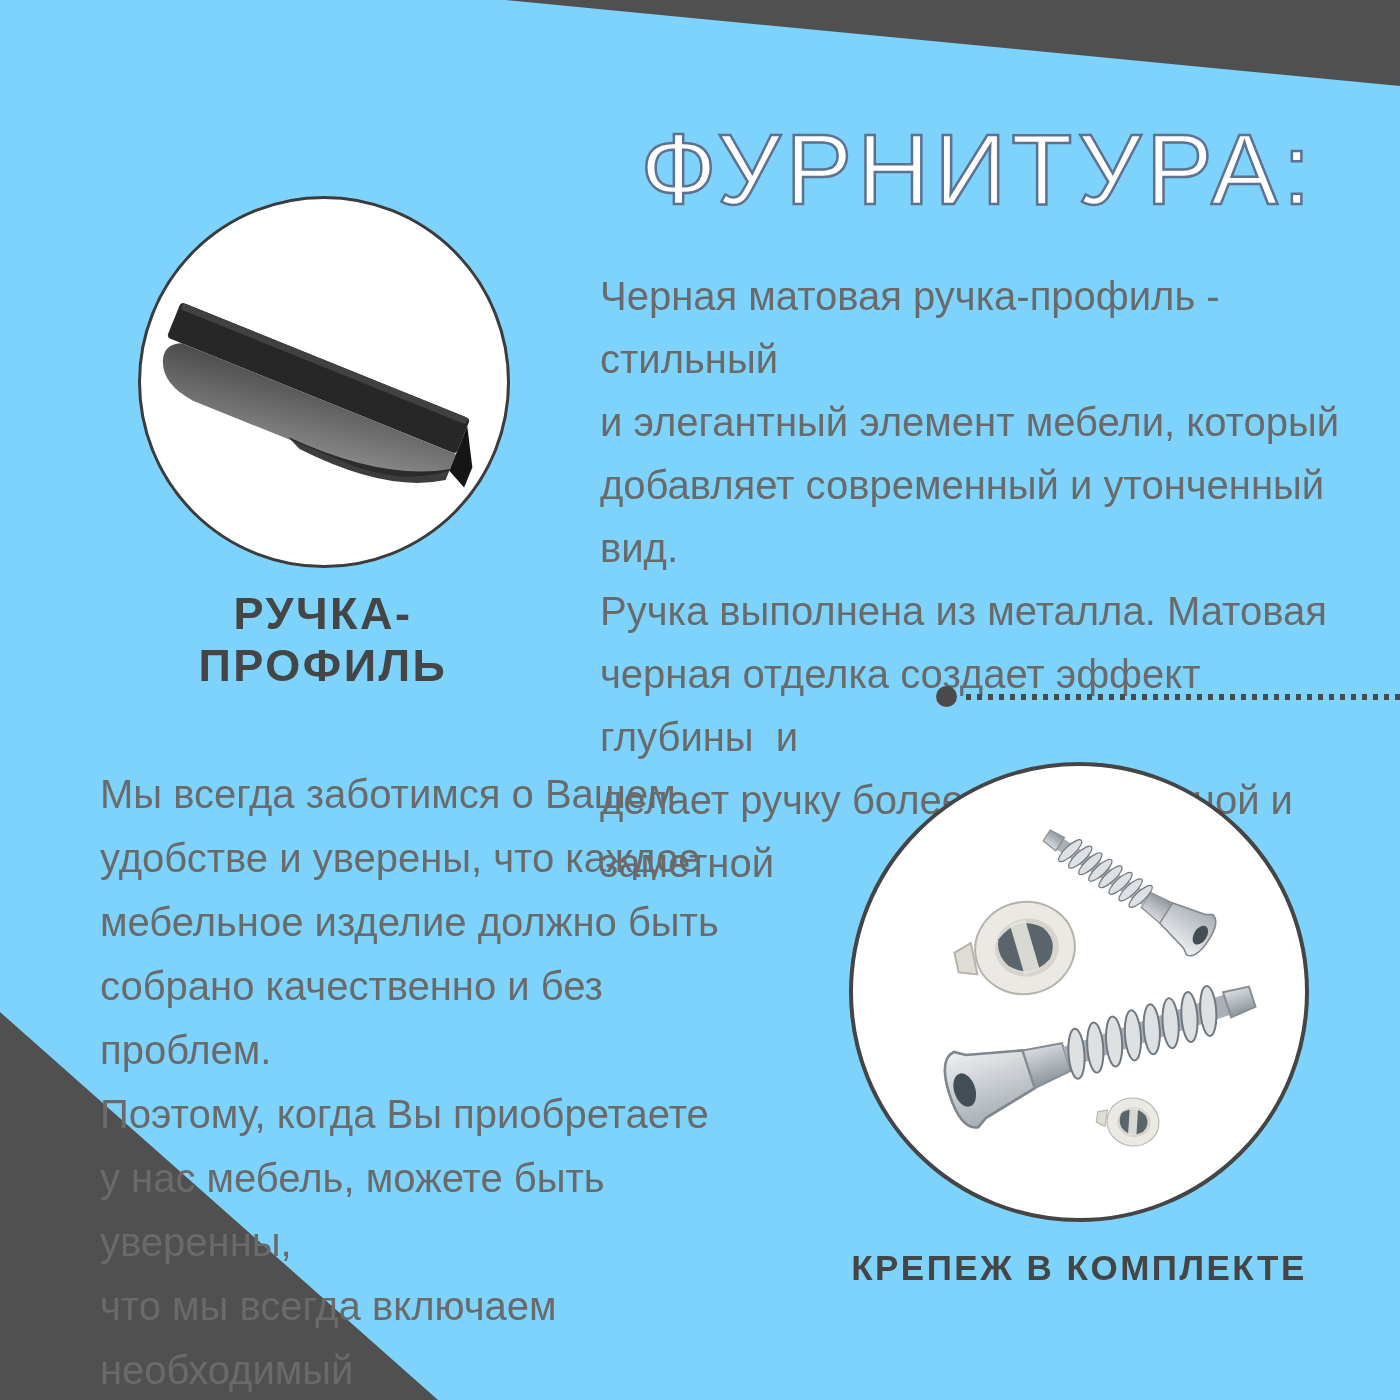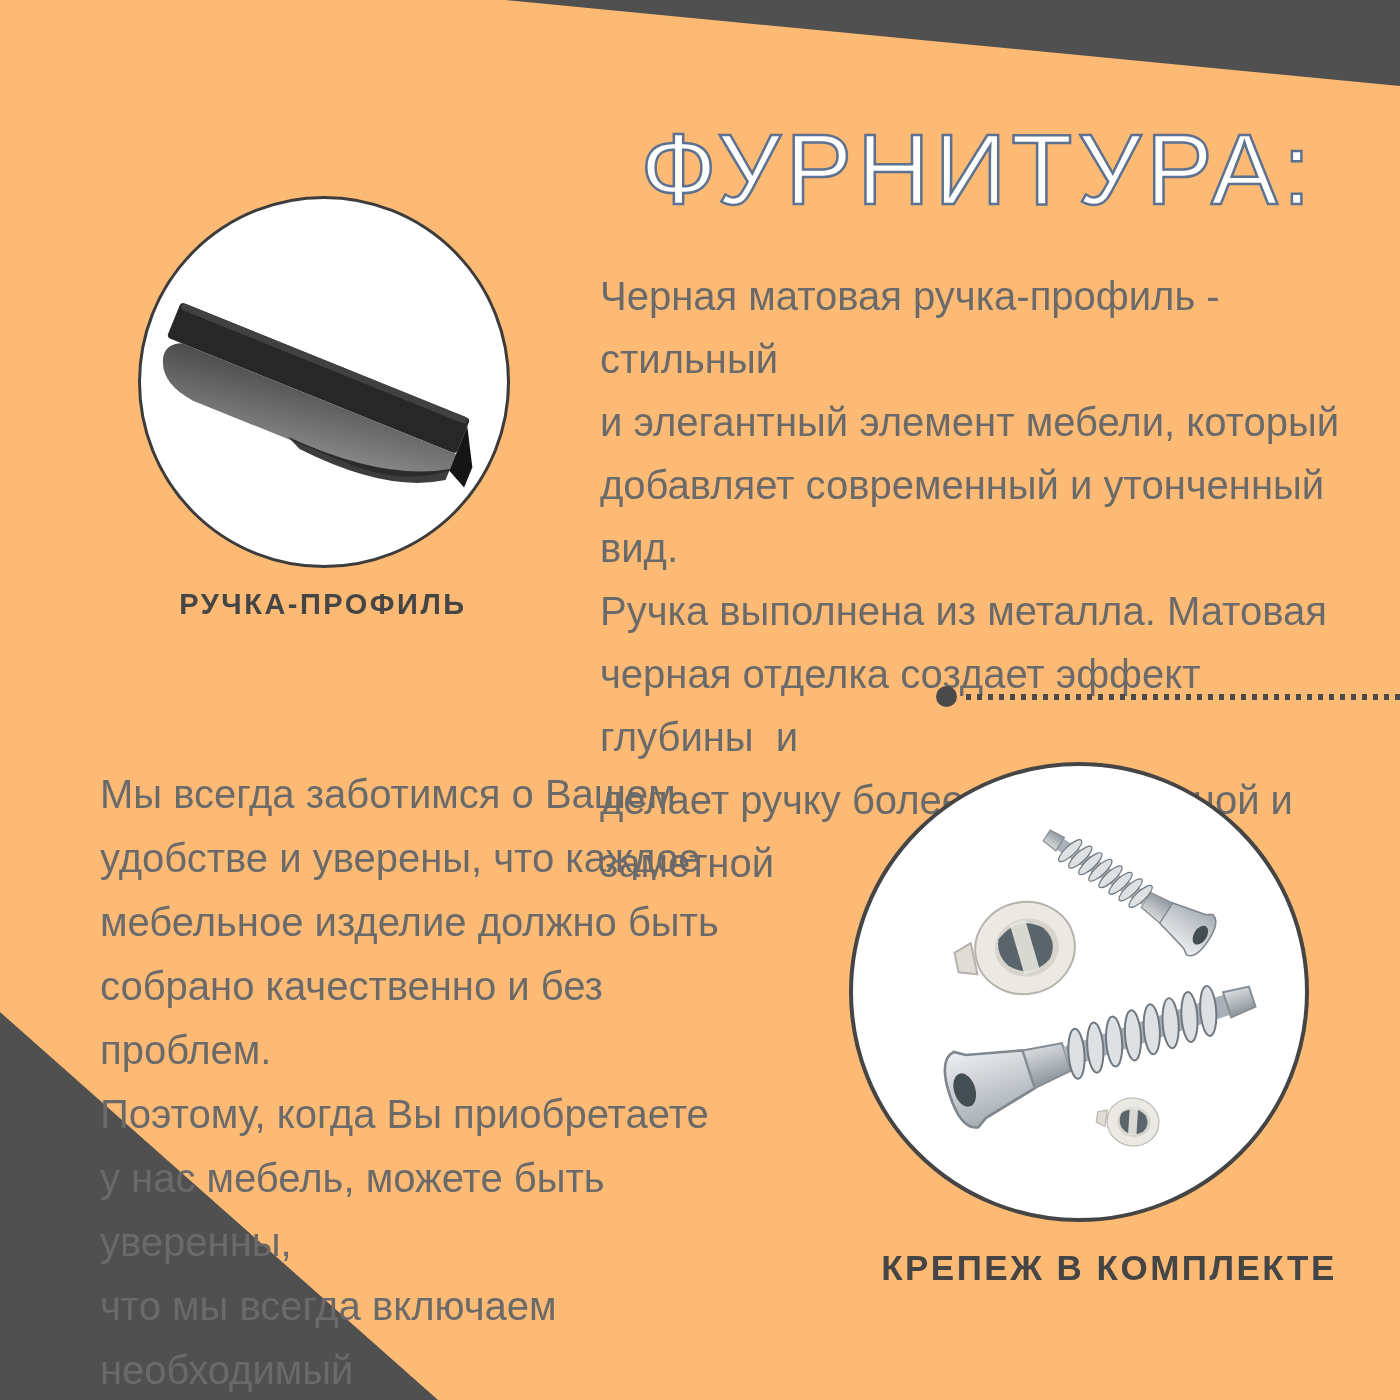--- a/index.html
+++ b/index.html
@@ -1,17 +1,17 @@
 <!DOCTYPE html>
 <html style="--title-outline: #5d7190; --body-text: #6a6a6a; --label-text: #454545; --corner-shape: #505050; --divider: #4a4a4a;"><head>
 <meta charset="utf-8">
 <style>
   html,body{margin:0;padding:0;background:#fff;}
   .canvas{
-    position:relative;width:1400px;height:1400px;background:#fdba74;overflow:hidden;
+    position:relative;width:1400px;height:1400px;background:#7dd3fc;overflow:hidden;
     font-family:"Liberation Sans",sans-serif;
   }
   .corner{position:absolute;background:var(--corner-shape,#505050);}
   .corner-tr{left:505px;top:0;width:895px;height:86px;
     clip-path:polygon(0 0,100% 0,100% 100%);}
   .corner-bl{left:0;top:1012px;width:438px;height:388px;
     clip-path:polygon(0 0,100% 100%,0 100%);}
 
   .title-svg{position:absolute;left:598px;top:106px;width:760px;height:122px;overflow:visible;}
   .title-text{
@@ -25,25 +25,25 @@
   .circle-fasteners{left:849px;top:762px;width:452px;height:452px;border:4px solid #454545;}
 
   .para{
     position:absolute;font-size:40px;line-height:63px;color:var(--body-text,#6a6a6a);
     white-space:pre-wrap;
   }
   .para-handle{left:600px;top:265px;width:745px;text-align:left;}
   .para-assembly{left:100px;top:762px;width:676px;text-align:left;line-height:64px;}
 
   .label{
-    position:absolute;font-size:29px;font-weight:700;letter-spacing:2.5px;
+    position:absolute;font-size:45px;font-weight:700;letter-spacing:2.5px;
     color:var(--label-text,#454545);text-align:center;
   }
   .label-handle{left:120px;top:588px;width:406px;}
-  .label-fasteners{left:848px;top:1248px;width:522px;font-size:35px;}
+  .label-fasteners{left:818px;top:1248px;width:522px;font-size:35px;}
 
   .divider-dot{
     position:absolute;left:936px;top:686px;width:21px;height:21px;border-radius:50%;
     background:var(--divider,#4a4a4a);
   }
   .divider-line{
     position:absolute;left:966px;top:694px;width:434px;height:6px;
     background:repeating-linear-gradient(90deg,var(--divider,#4a4a4a) 0 5px,transparent 5px 11px);
   }
 </style>

